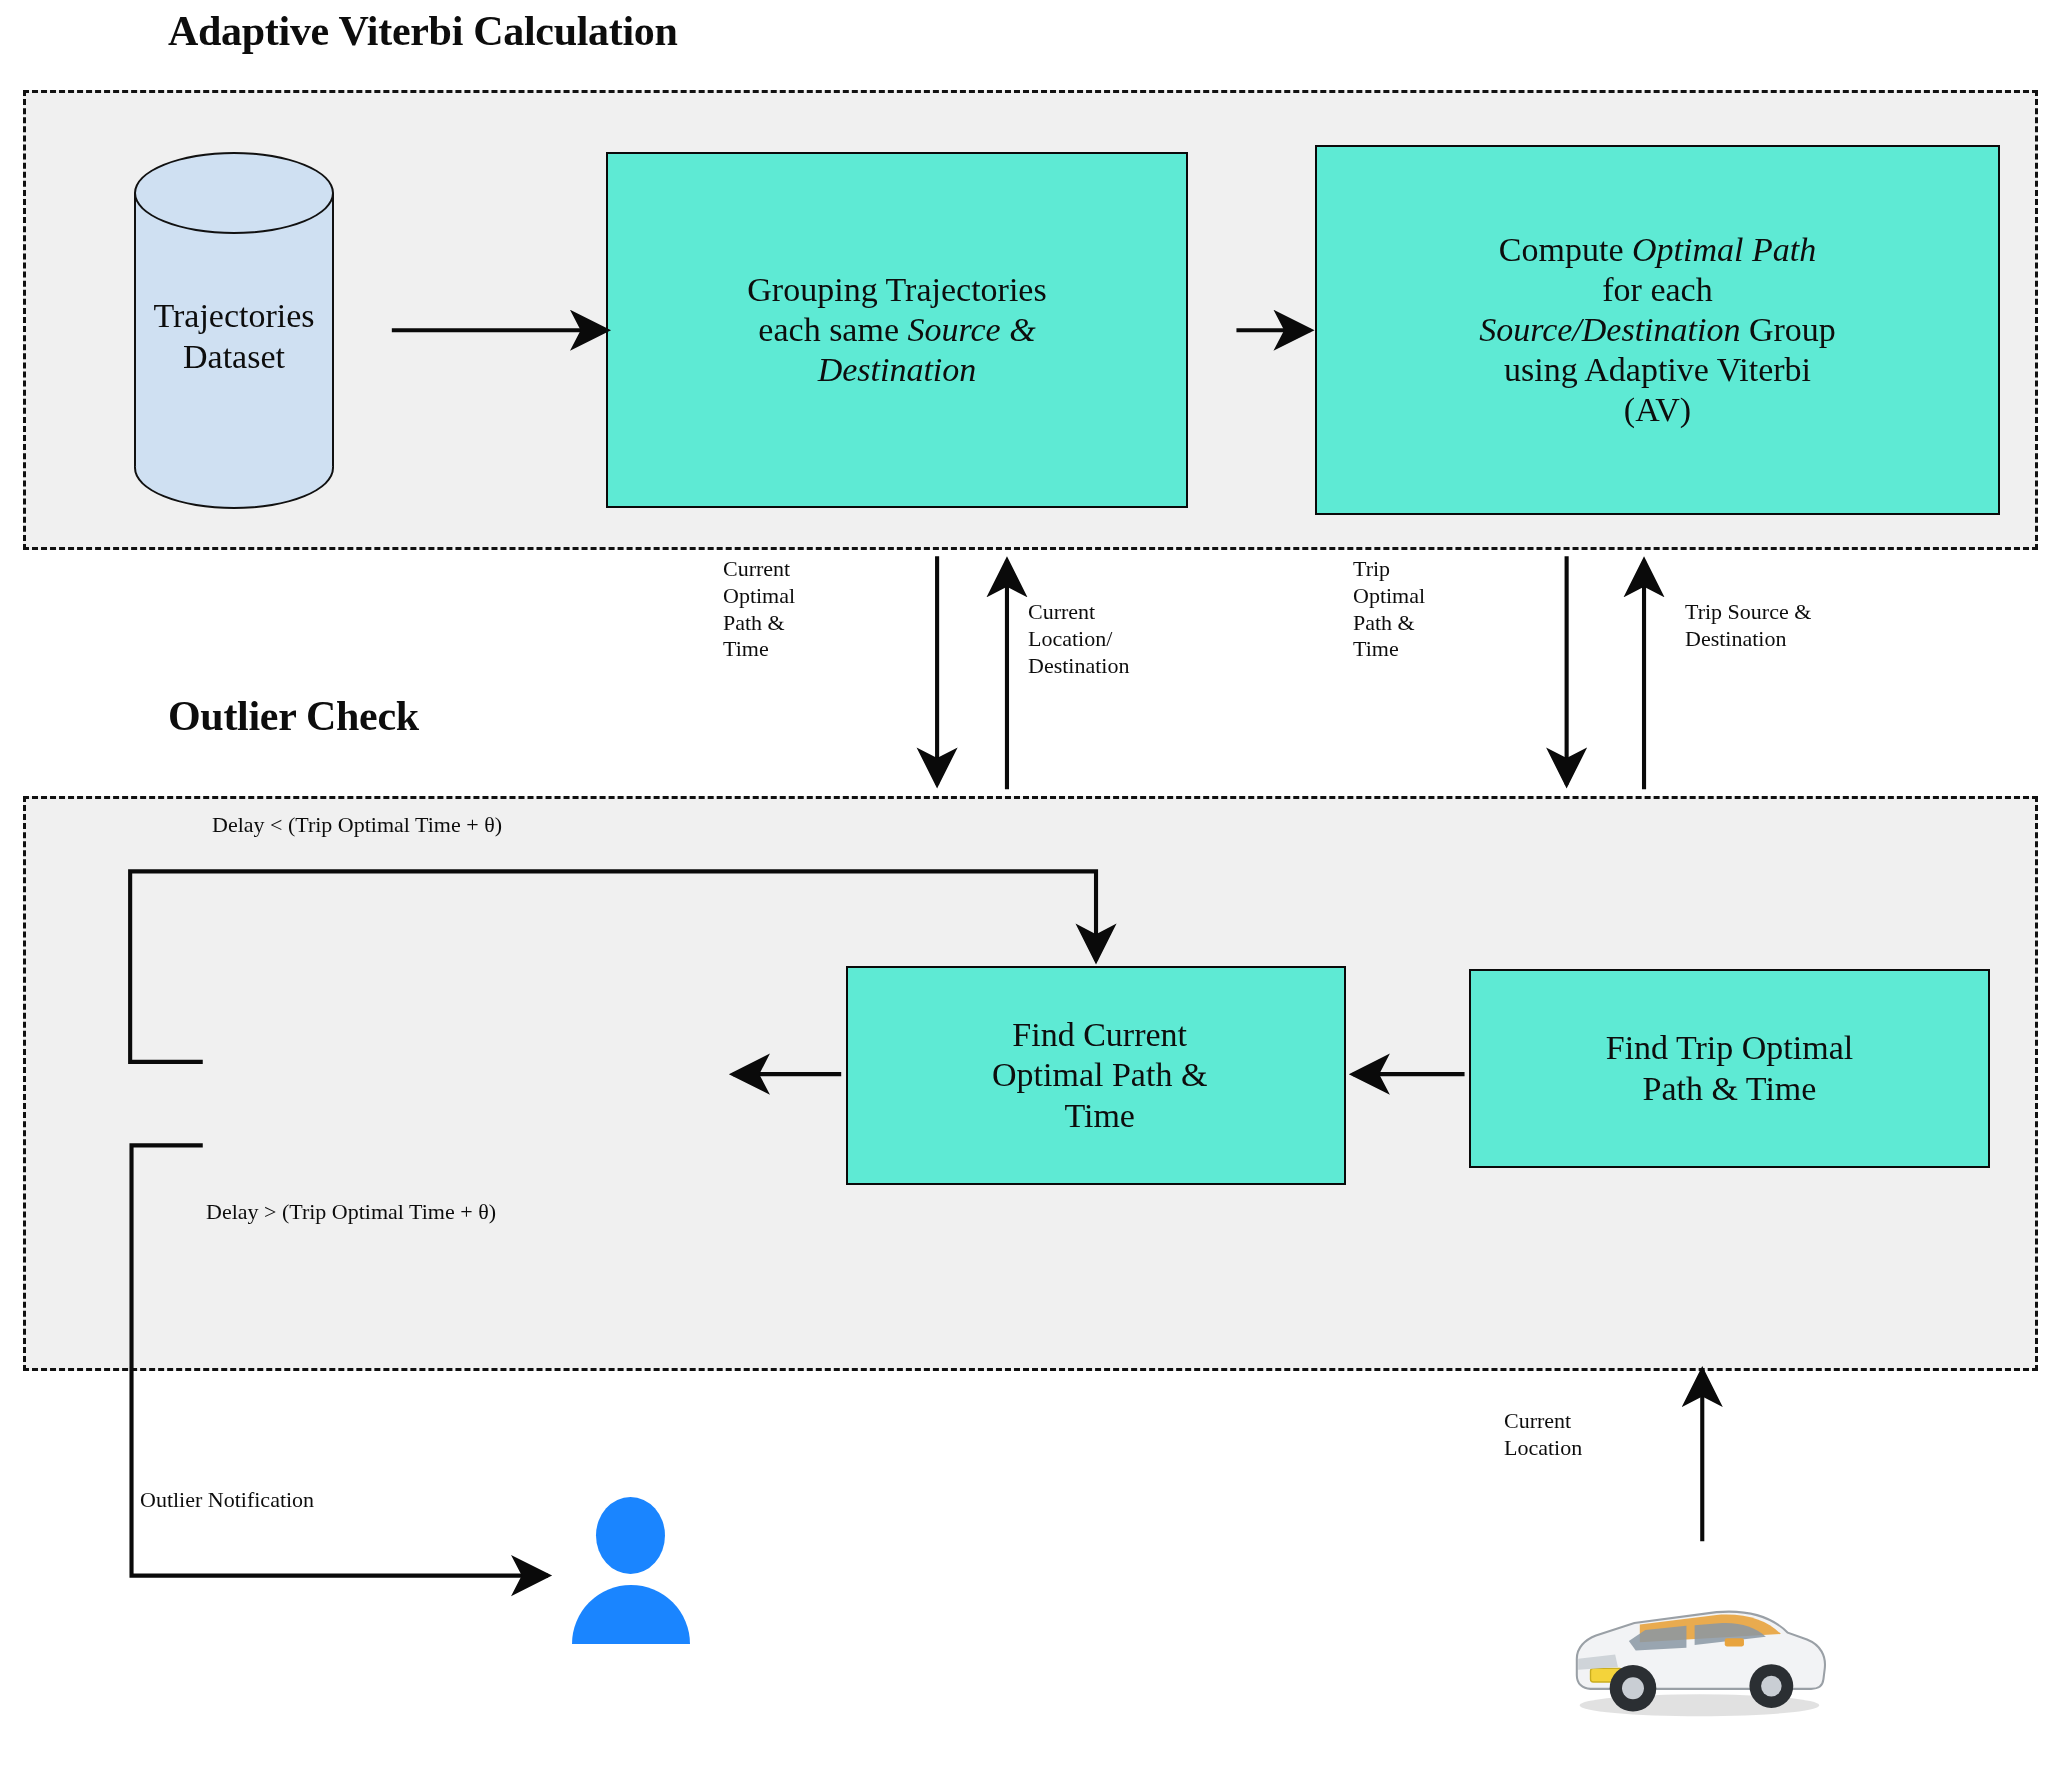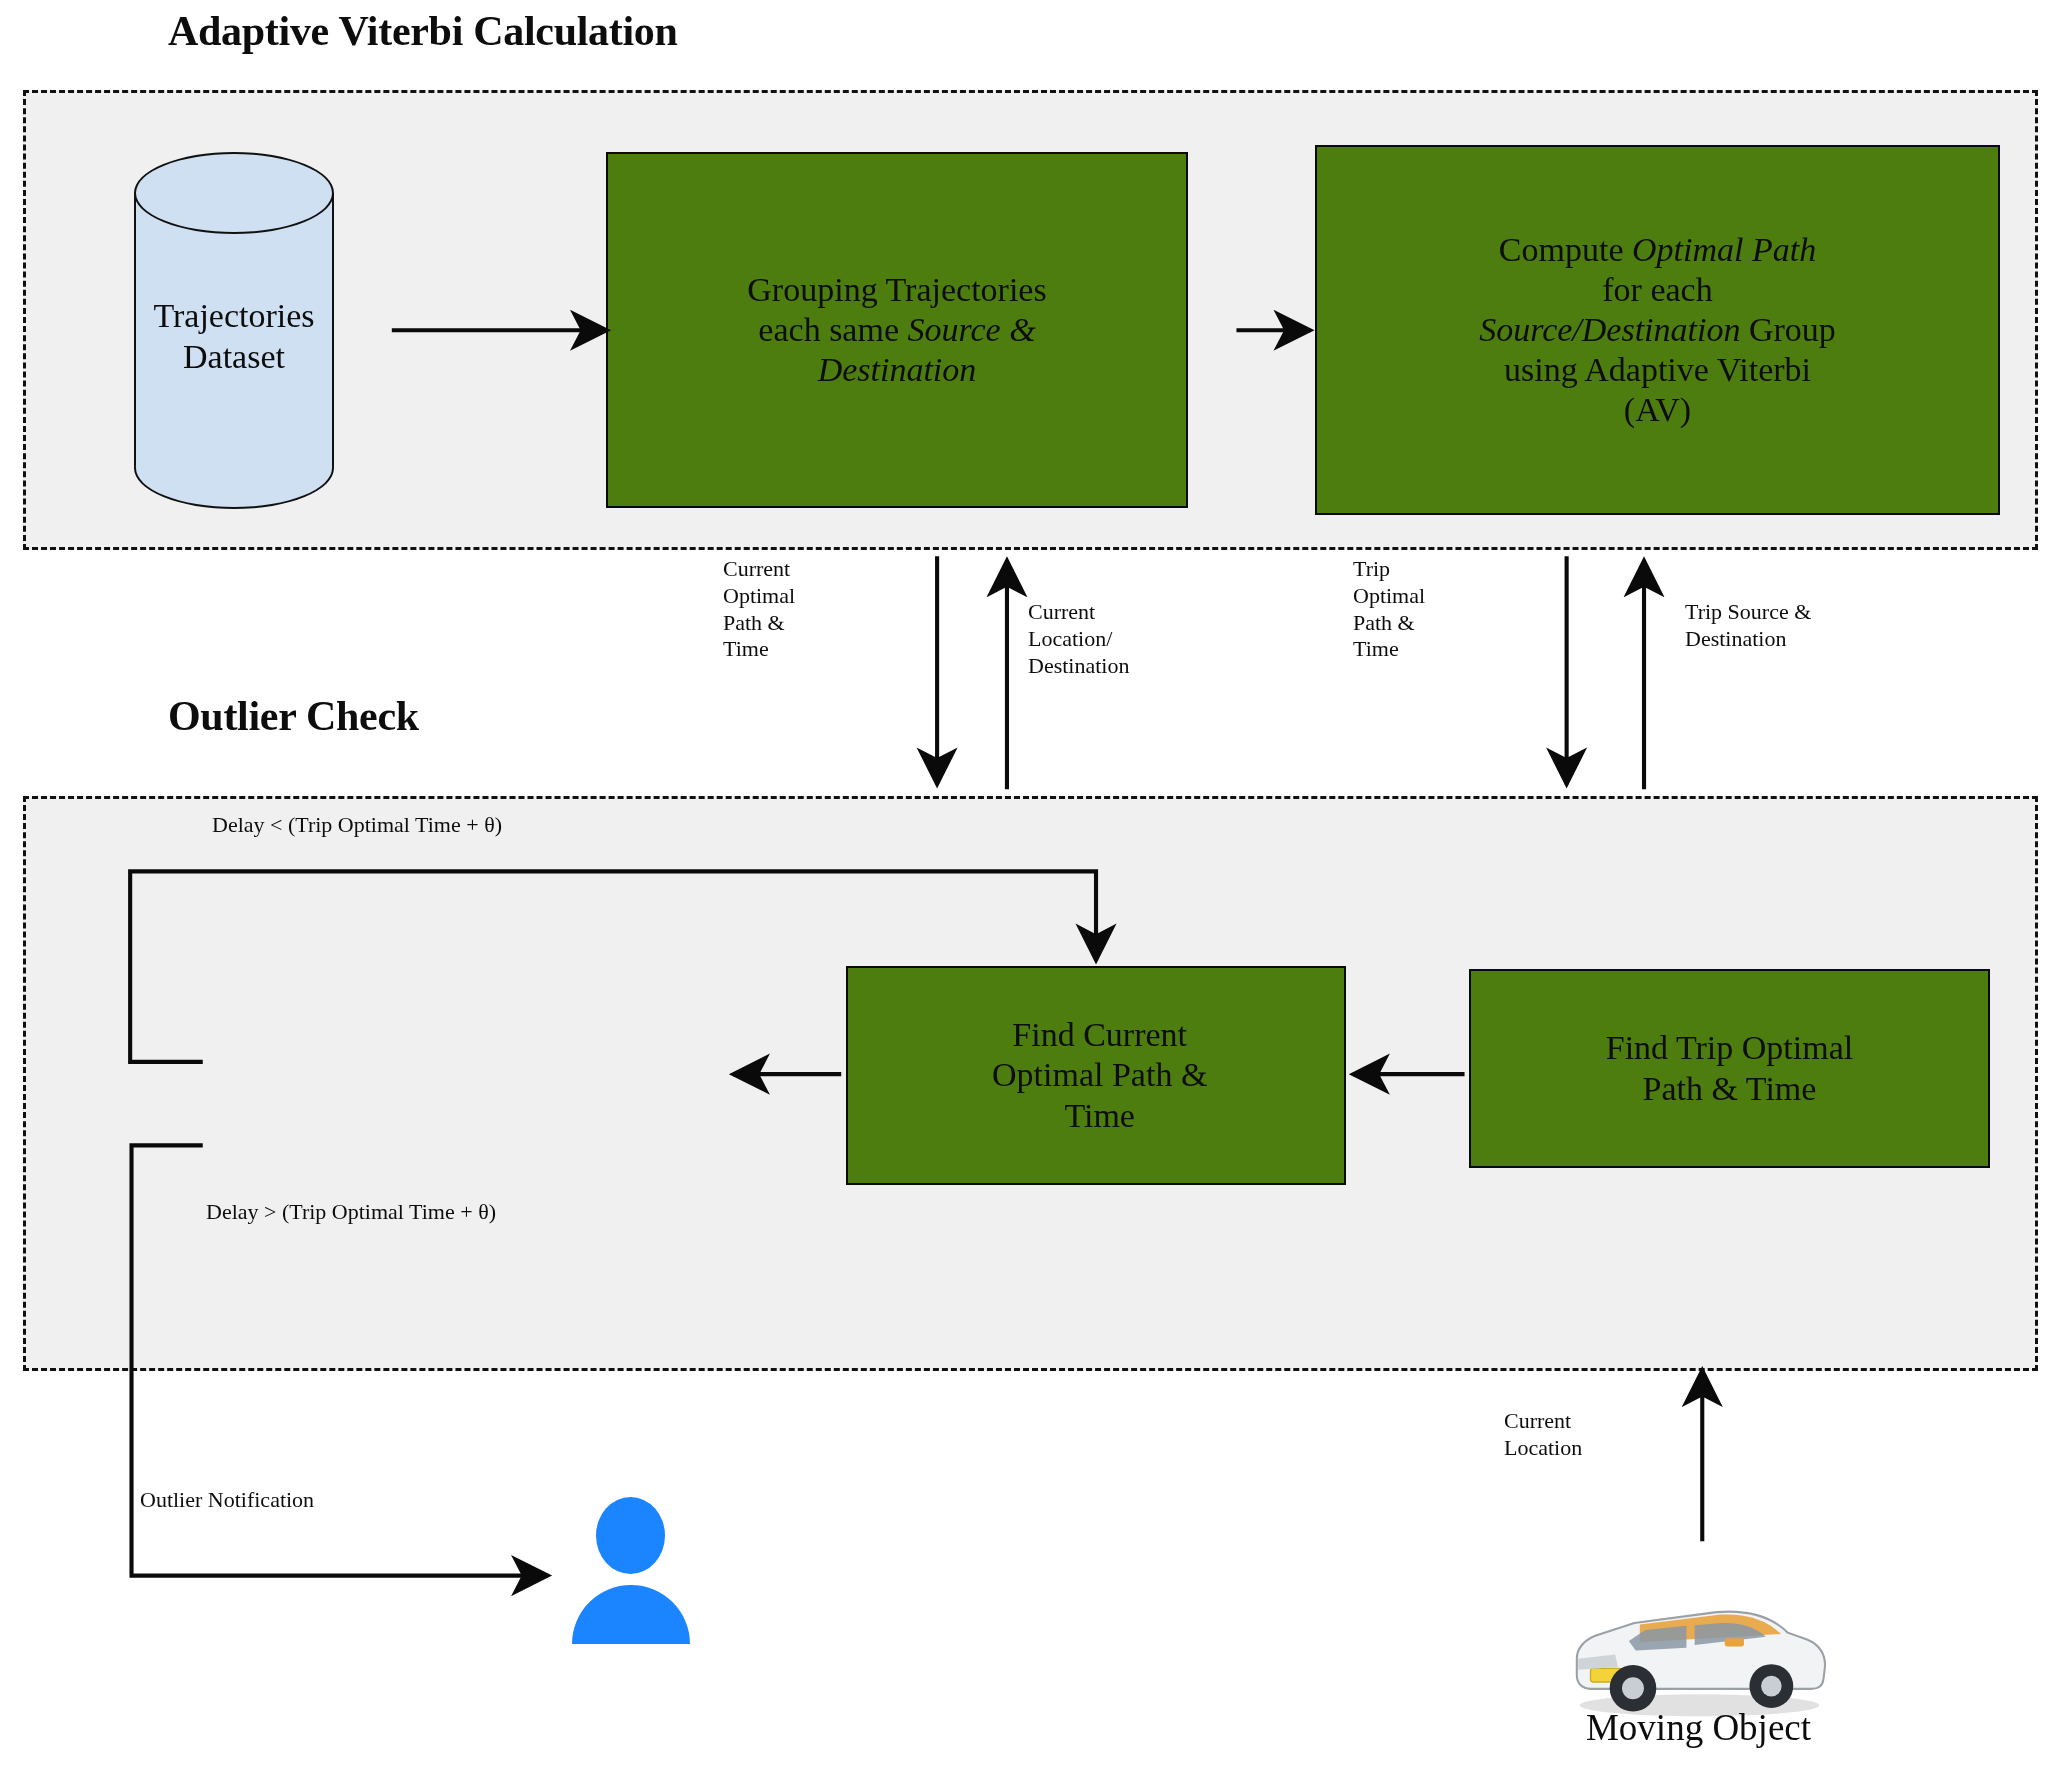--- a/index.html
+++ b/index.html
@@ -31,21 +31,21 @@
     background:#f0f0f0;
     border:3.4px dashed #111111;
     box-sizing:border-box;
   }
   #panel-av{left:22.6px; top:90px; width:2015px; height:460px;}
   #panel-oc{left:22.6px; top:796px; width:2015px; height:575px;}
 
   
   .pbox{
     position:absolute;
-    background:#4d7c0f;
+    background:#5eead4;
     border:2.7px solid #0a0a0a;
     box-sizing:border-box;
     display:flex;
     align-items:center;
     justify-content:center;
     text-align:center;
     font-size:34px;
     line-height:1.18;
     padding:4.1px 9.6px;
   }
@@ -220,21 +220,20 @@
     <path d="M136 70 L196 64 L196 96 L122 100 L112 86 Z" fill="#8a96a3" opacity="0.85"></path>
     <path d="M208 63 L248 60 C276 59 296 66 312 80 L208 92 Z" fill="#8a96a3" opacity="0.85"></path>
     <rect x="252" y="82" width="28" height="12" rx="3" fill="#e8a33d"></rect>
     <rect x="56" y="126" width="46" height="20" rx="4" fill="#f4d33a" stroke="#c9ad1f" stroke-width="2"></rect>
     <path d="M38 112 L92 106 L96 124 L38 128 Z" fill="#cfd4d9"></path>
     <circle cx="118" cy="155" r="34" fill="#2b2f33"></circle>
     <circle cx="118" cy="155" r="16" fill="#c9ced4"></circle>
     <circle cx="320" cy="152" r="32" fill="#2b2f33"></circle>
     <circle cx="320" cy="152" r="15" fill="#c9ced4"></circle>
   </svg>
-  <div id="car-caption">Moving Object</div>
 
   <svg id="wires" viewBox="0 0 3016 2610">
     <defs>
       <marker id="ah" markerWidth="12" markerHeight="12" refX="9" refY="5" orient="auto" markerUnits="strokeWidth">
         <path d="M0,0 L10,5 L0,10 L2.6,5 Z" fill="#0a0a0a"></path>
       </marker>
     </defs>
     <g stroke="#0a0a0a" stroke-width="6" fill="none" marker-end="url(#ah)">
 
       <path d="M572 482 L886 482"></path>

